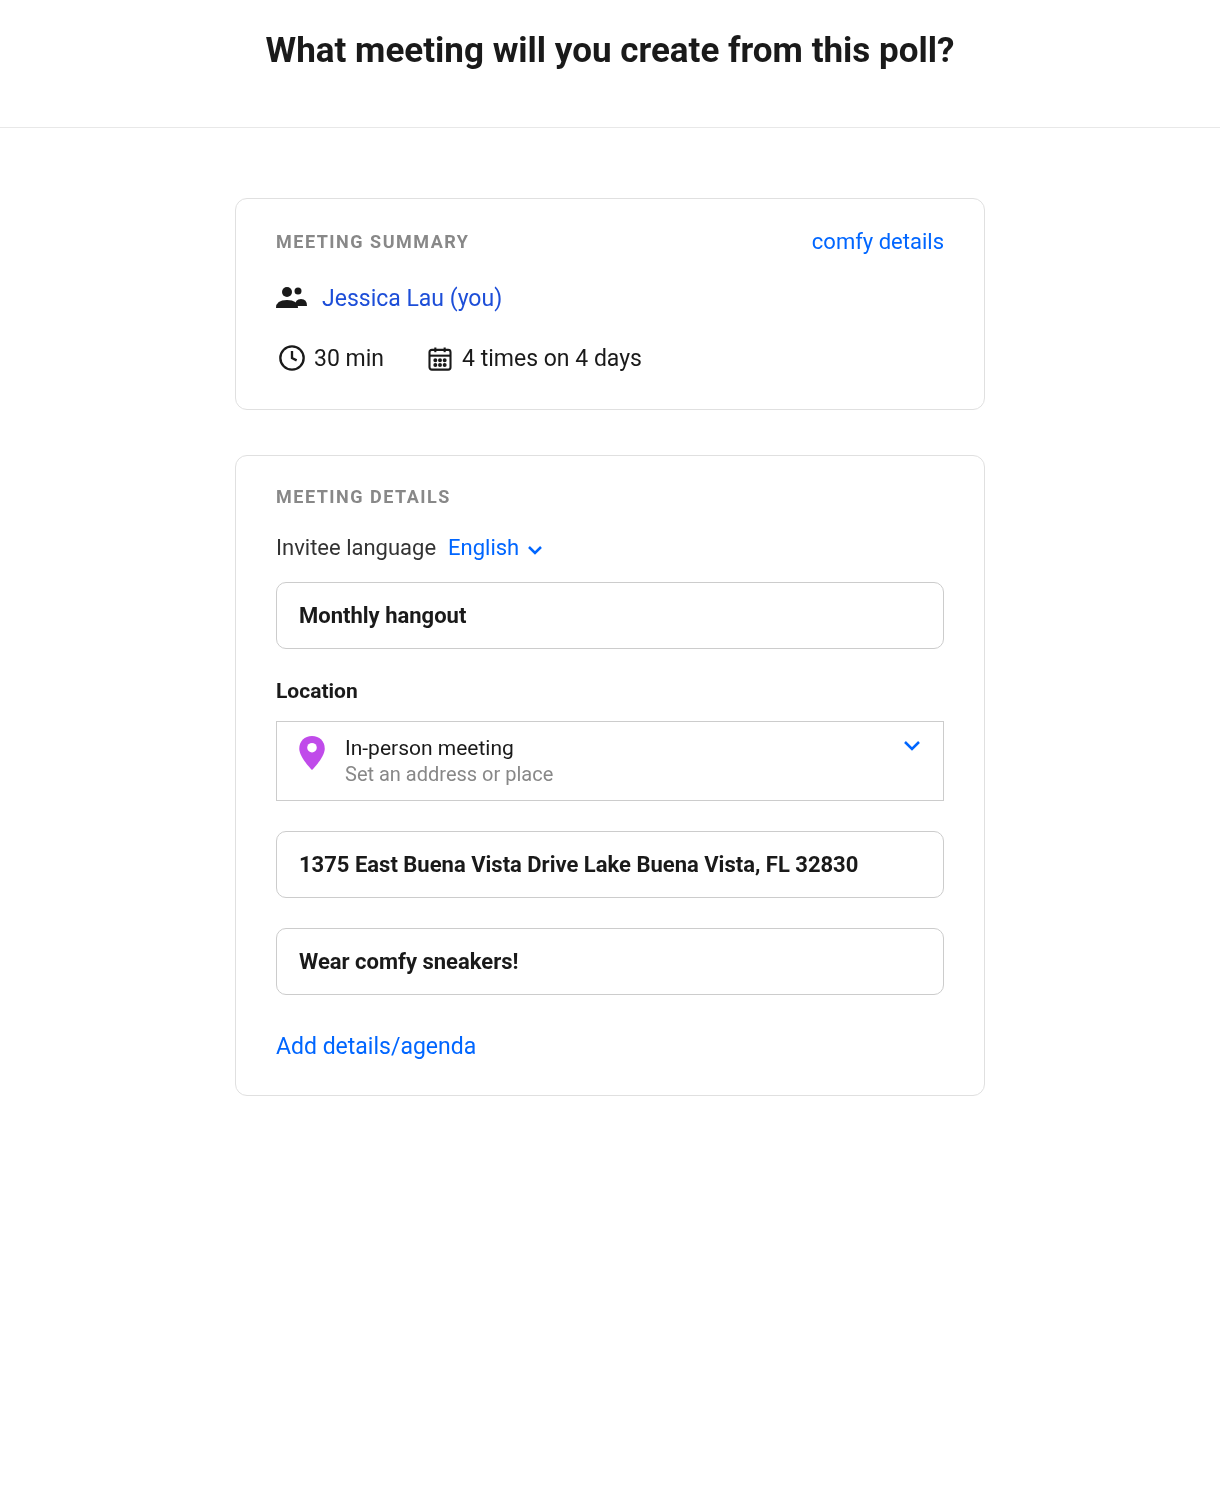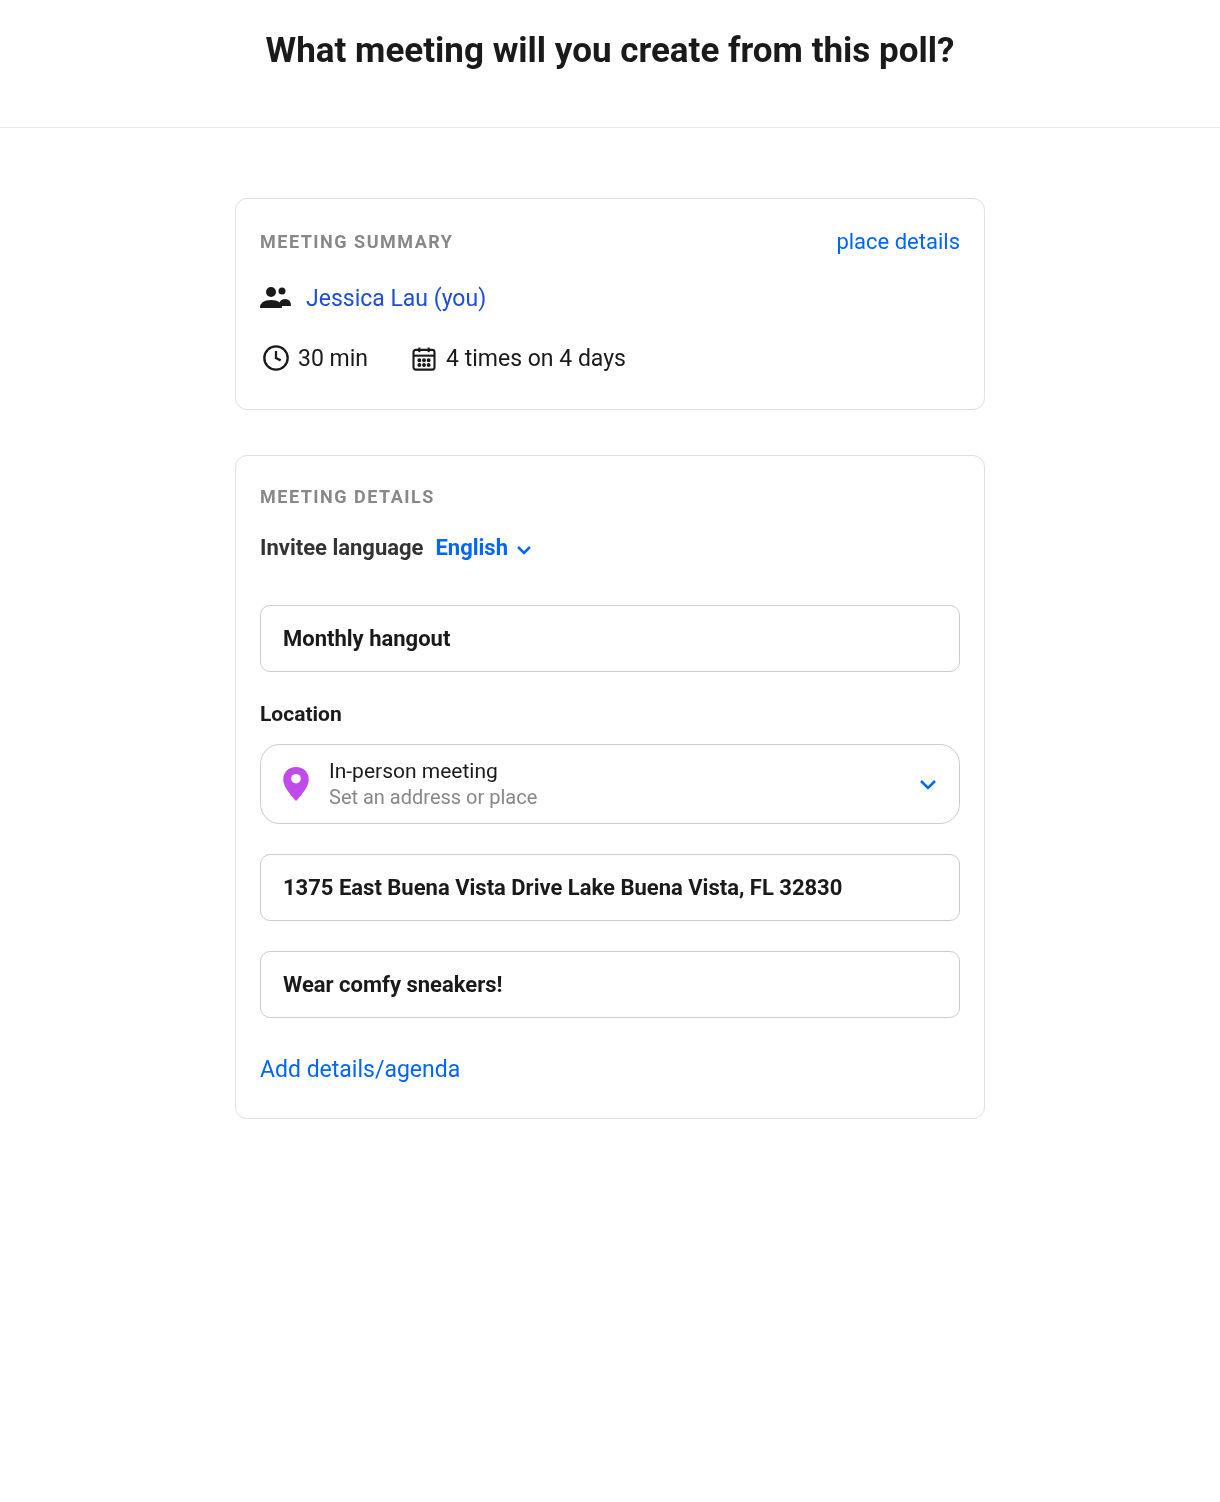--- a/index.html
+++ b/index.html
@@ -24,21 +24,21 @@
       color: #1a1a1a;
     }
     .content {
       max-width: 790px;
       margin: 0 auto;
       padding: 70px 20px 40px;
     }
     .card {
       border: 1px solid #e0e0e0;
       border-radius: 12px;
-      padding: 30px 24px 35px;
+      padding: 30px 40px 35px;
       margin-bottom: 45px;
     }
     .card-header {
       display: flex;
       justify-content: space-between;
       align-items: center;
       margin-bottom: 28px;
     }
     .section-label {
       font-size: 18px;
@@ -80,23 +80,22 @@
       height: 32px;
       display: inline-flex;
       align-items: center;
       justify-content: center;
       flex-shrink: 0;
     }
     .language-row {
       display: flex;
       align-items: center;
       gap: 12px;
-      margin-bottom: 45px;
-      font-size: 22px;
-      font-weight: bold;
+      margin-bottom: 22px;
+      font-size: 22px;
     }
     .language-label {
       color: #333;
     }
     .language-select {
       display: inline-flex;
       align-items: center;
       gap: 8px;
       color: #0066ff;
       cursor: pointer;
@@ -119,24 +118,24 @@
       padding: 20px 22px;
       font-size: 22px;
       color: #1a1a1a;
       font-family: inherit;
       outline: none;
       font-weight: bold;
     }
     .dropdown {
       width: 100%;
       border: 1px solid #cccccc;
-      border-radius: 20px;
+      border-radius: 0;
       padding: 14px 22px;
       display: flex;
-      align-items: center;
+      align-items: flex-start;
       gap: 18px;
       cursor: pointer;
       position: relative;
     }
     .dropdown-icon {
       width: 28px;
       height: 34px;
       flex-shrink: 0;
     }
     .dropdown-text {
@@ -169,21 +168,21 @@
 
 <div class="header">
   <h1>What meeting will you create from this poll?</h1>
 </div>
 
 <div class="content">
 
   <div class="card">
     <div class="card-header">
       <div class="section-label">MEETING SUMMARY</div>
-      <a class="link">place details</a>
+      <a class="link">comfy details</a>
     </div>
 
     <div class="summary-row">
       <span class="icon">
         <svg width="32" height="24" viewBox="0 0 32 24" fill="#1a1a1a">
           <circle cx="11" cy="6" r="5"></circle>
           <circle cx="22" cy="5" r="3.5"></circle>
           <path d="M 0 22 Q 0 14 11 14 Q 22 14 22 22 Z"></path>
           <path d="M 19 20 Q 19 13 25 13 Q 31 13 31 20 Z"></path>
         </svg>

